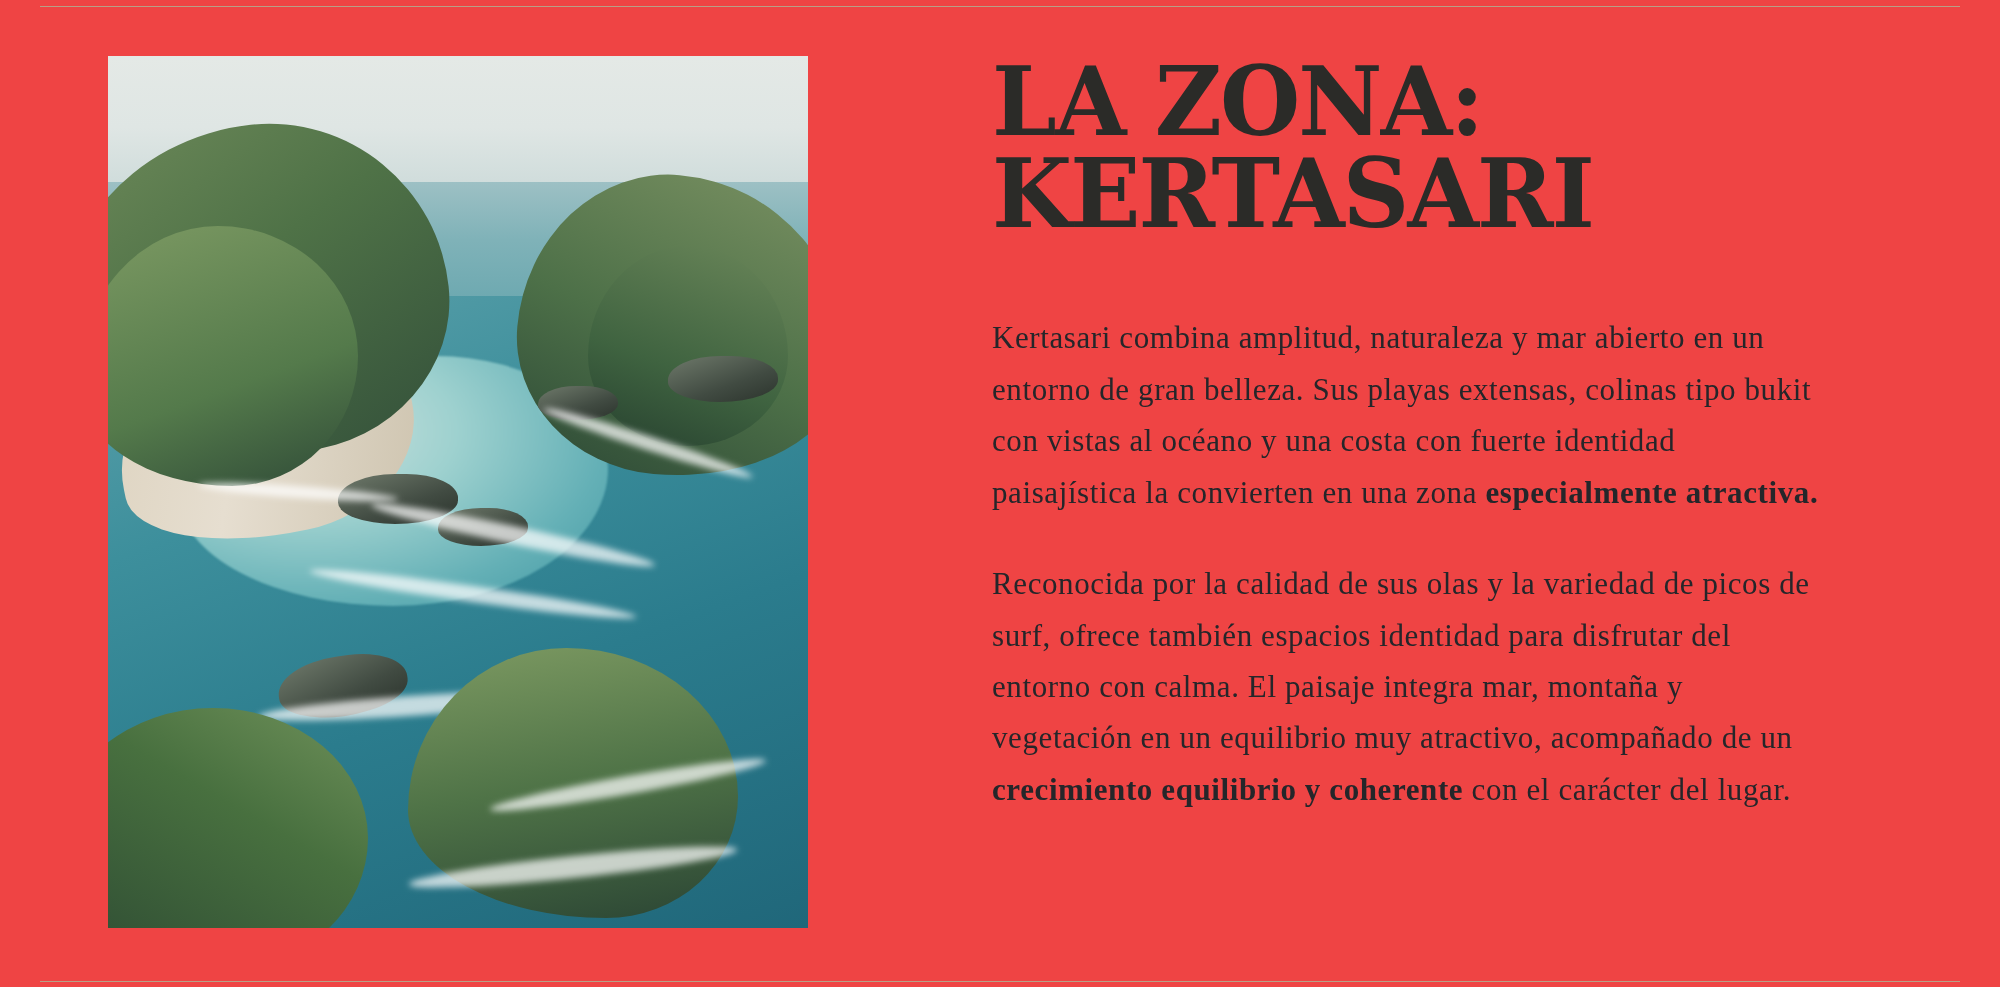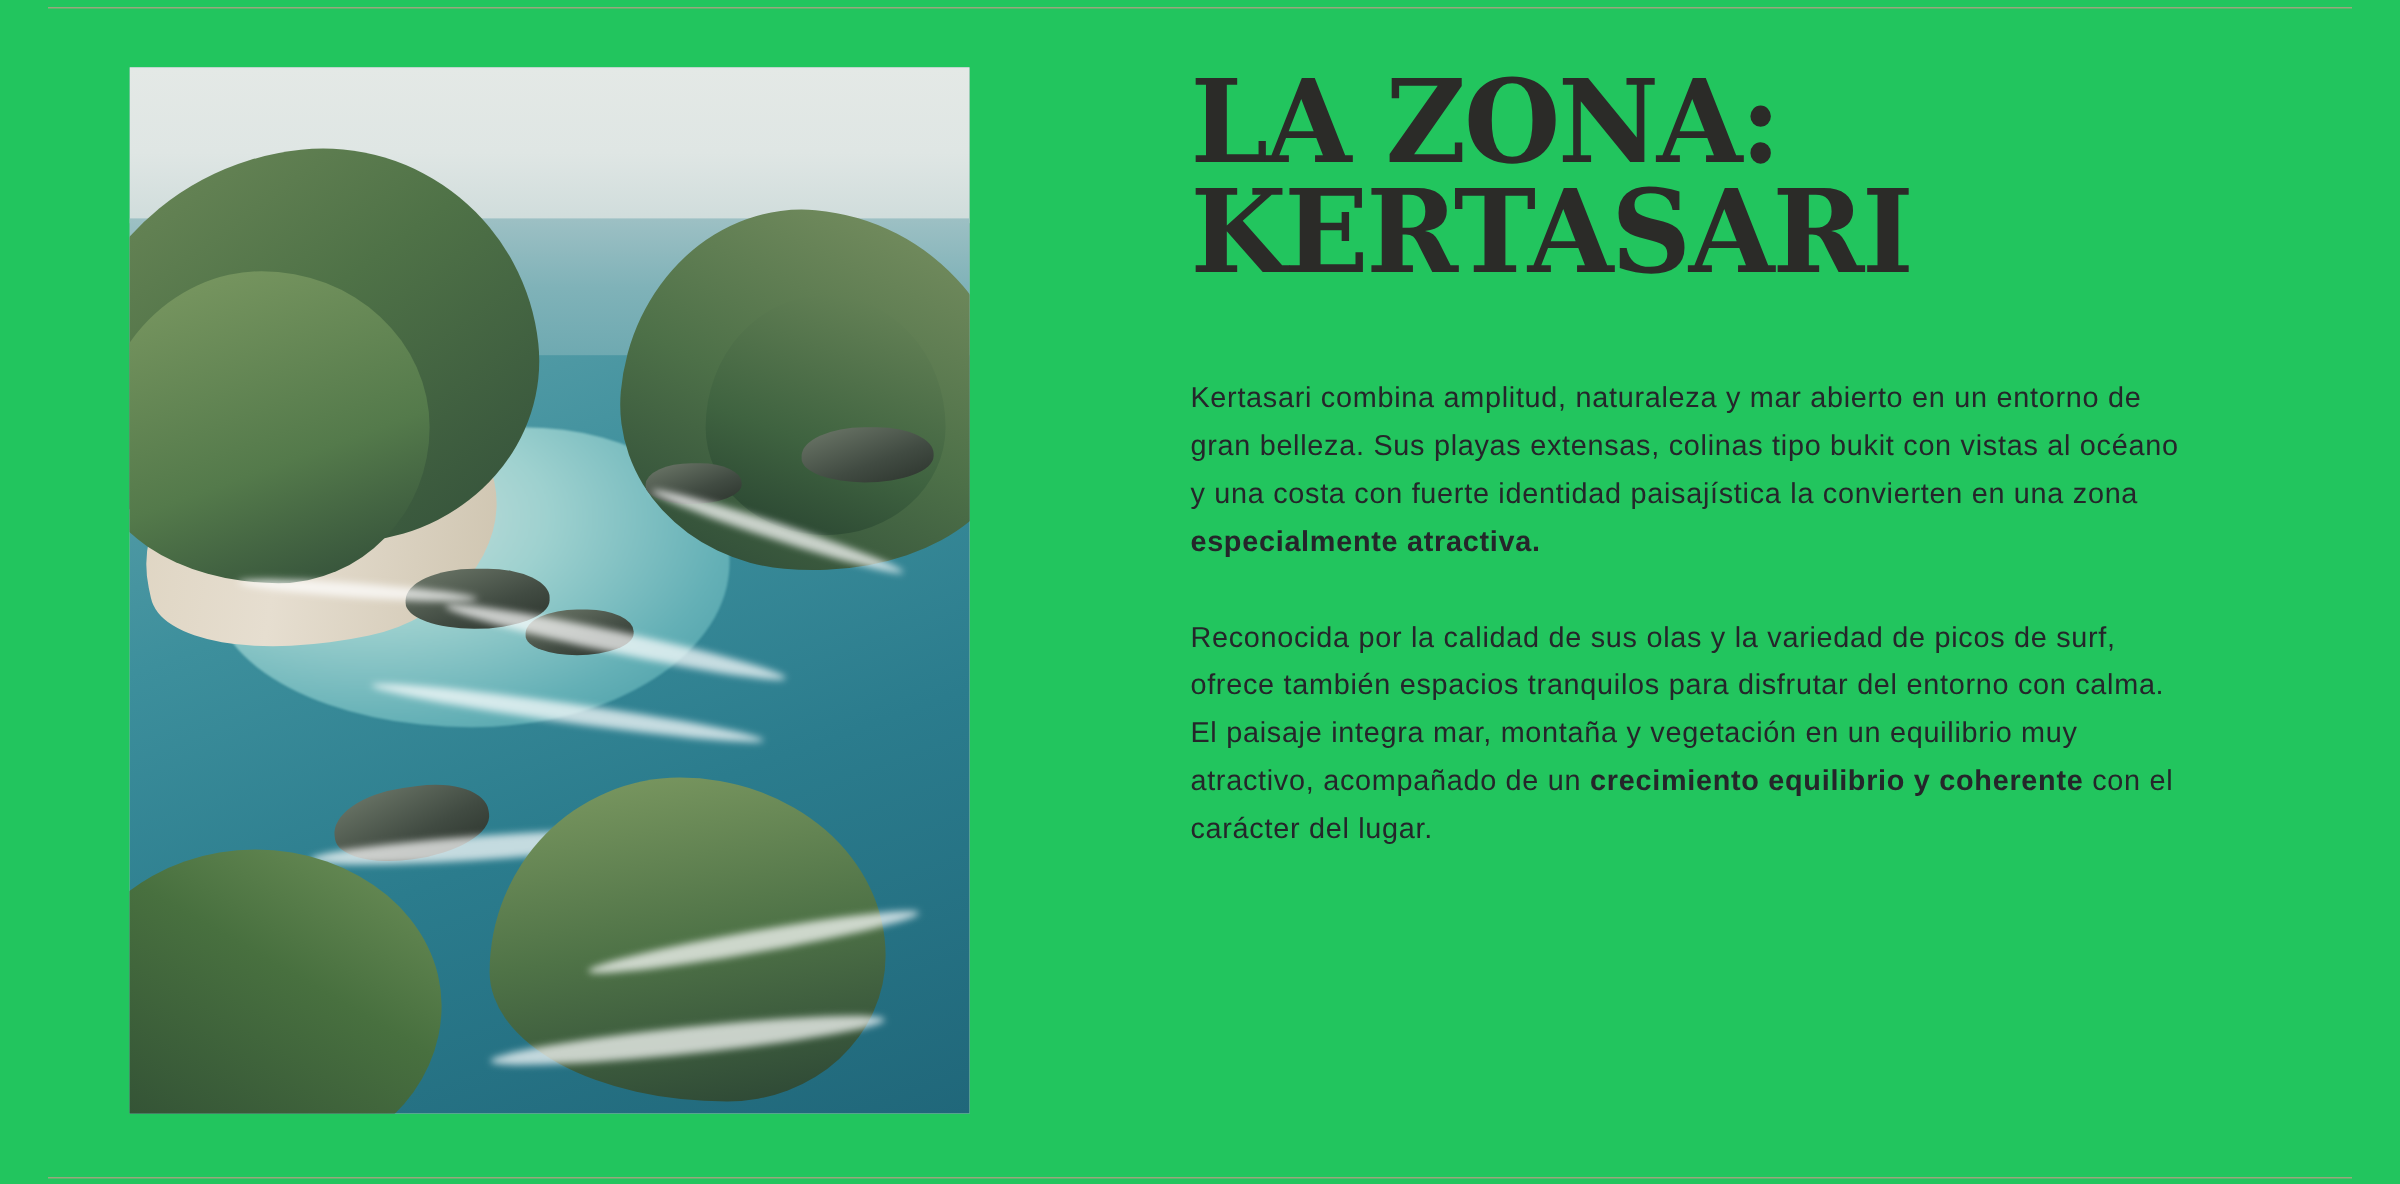--- a/index.html
+++ b/index.html
@@ -11,21 +11,21 @@
     height: 987px;
     background: #efeae3;
     font-family: "Liberation Sans", sans-serif;
     overflow: hidden;
   }
 
   .page {
     position: relative;
     width: 2000px;
     height: 987px;
-    background: #22c55e;
+    background: #ef4444;
     box-sizing: border-box;
   }
 
   .rule {
     position: absolute;
     left: 40px;
     right: 40px;
     height: 1px;
     background: #b99f86;
   }
@@ -201,23 +201,23 @@
     font-size: 96px;
     line-height: 0.96;
     letter-spacing: -2px;
     margin: 0 0 72px 0;
     transform: scaleX(0.96);
     transform-origin: left top;
   }
   .headline .l2 { display: block; }
 
   .body-p {
-    font-family: Liberation Sans, sans-serif;
+    font-family: Liberation Serif, serif;
     color: #25262a;
-    font-size: 24px;
+    font-size: 31px;
     line-height: 1.66;
     letter-spacing: 0.6px;
     margin: 0 0 40px 0;
     max-width: 830px;
   }
   .body-p:last-child { margin-bottom: 0; }
   .body-p b { font-weight: 700; }
 </style>
 </head>
 <body>
@@ -259,18 +259,18 @@
 
     <div class="text-col">
 
       <h1 class="headline">
         <span class="l1">LA ZONA:</span>
         <span class="l2">KERTASARI</span>
       </h1>
 
       <div>
         <p class="body-p"><span>Kertasari combina amplitud, naturaleza y mar abierto en un entorno de gran belleza. Sus playas extensas, colinas tipo bukit con vistas al océano y una costa con fuerte identidad paisajística la convierten en una zona </span><b>especialmente atractiva.</b></p>
-        <p class="body-p"><span>Reconocida por la calidad de sus olas y la variedad de picos de surf, ofrece también espacios tranquilos para disfrutar del entorno con calma. El paisaje integra mar, montaña y vegetación en un equilibrio muy atractivo, acompañado de un </span><b>crecimiento equilibrio y coherente</b><span> con el carácter del lugar.</span></p>
+        <p class="body-p"><span>Reconocida por la calidad de sus olas y la variedad de picos de surf, ofrece también espacios identidad para disfrutar del entorno con calma. El paisaje integra mar, montaña y vegetación en un equilibrio muy atractivo, acompañado de un </span><b>crecimiento equilibrio y coherente</b><span> con el carácter del lugar.</span></p>
       </div>
 
     </div>
   </div>
 </div>
 
 </body></html>

